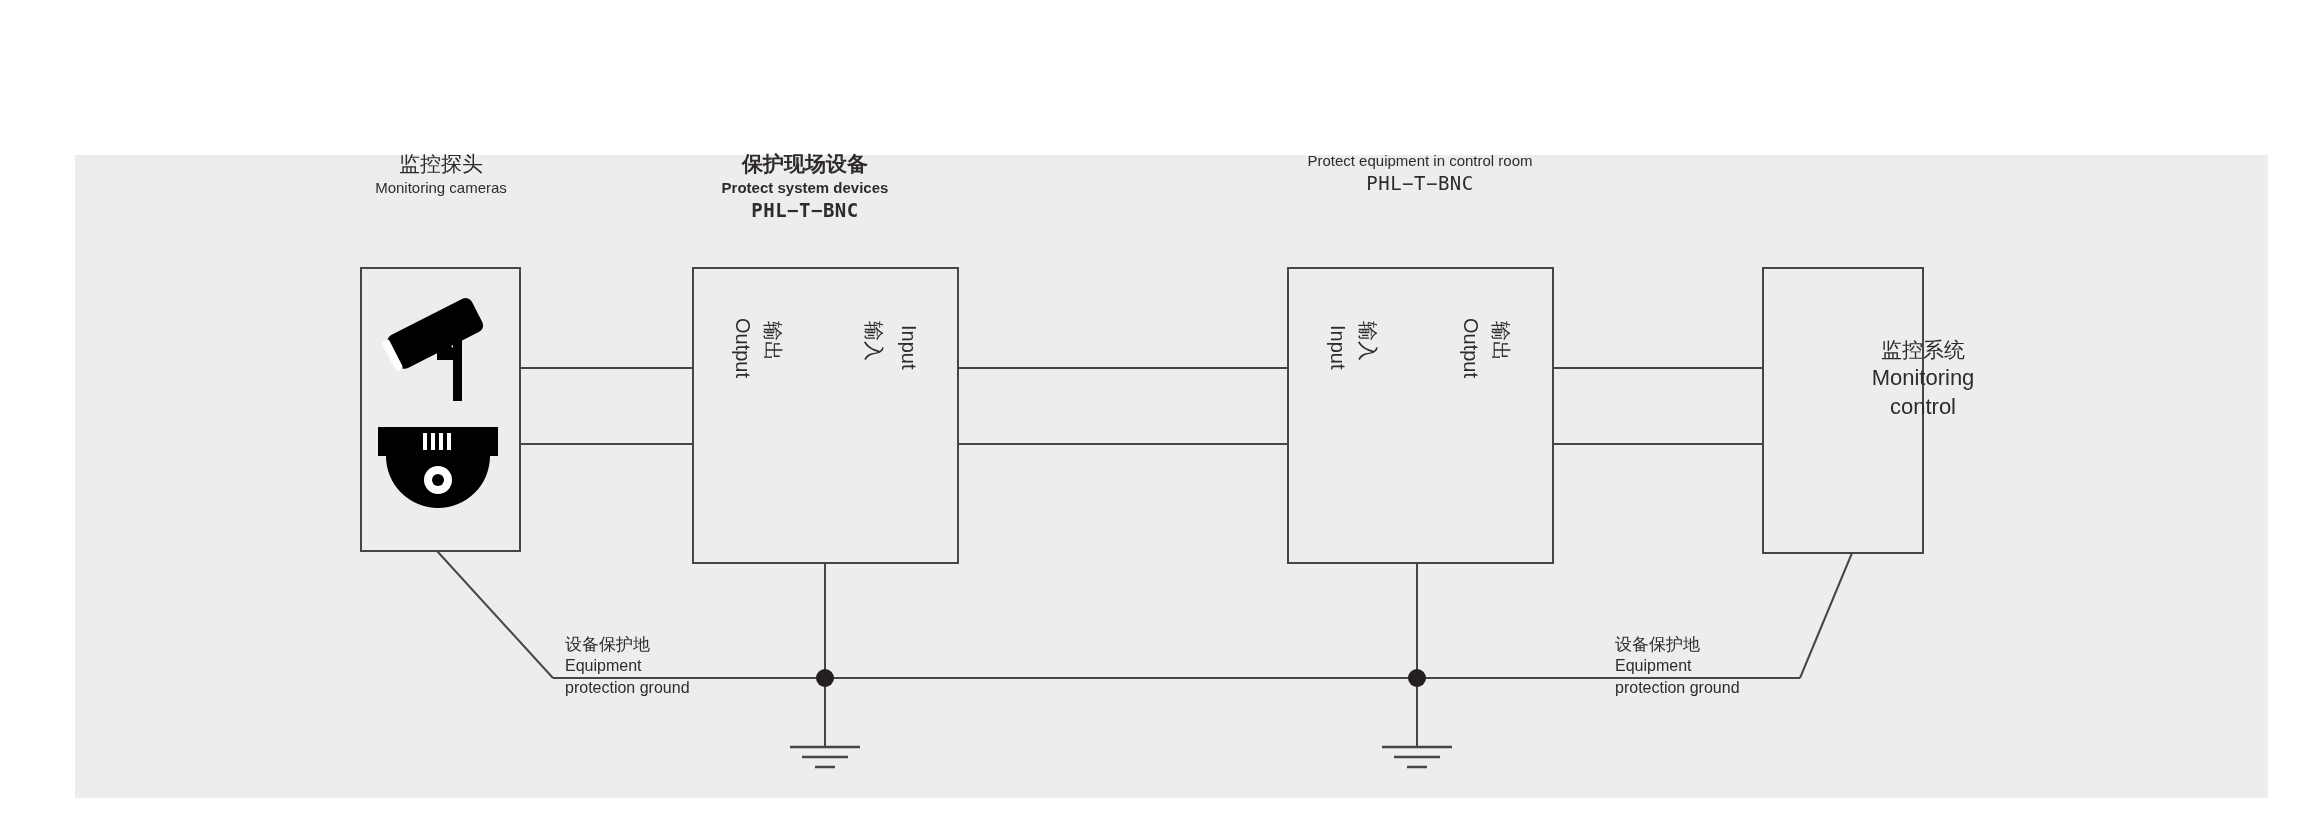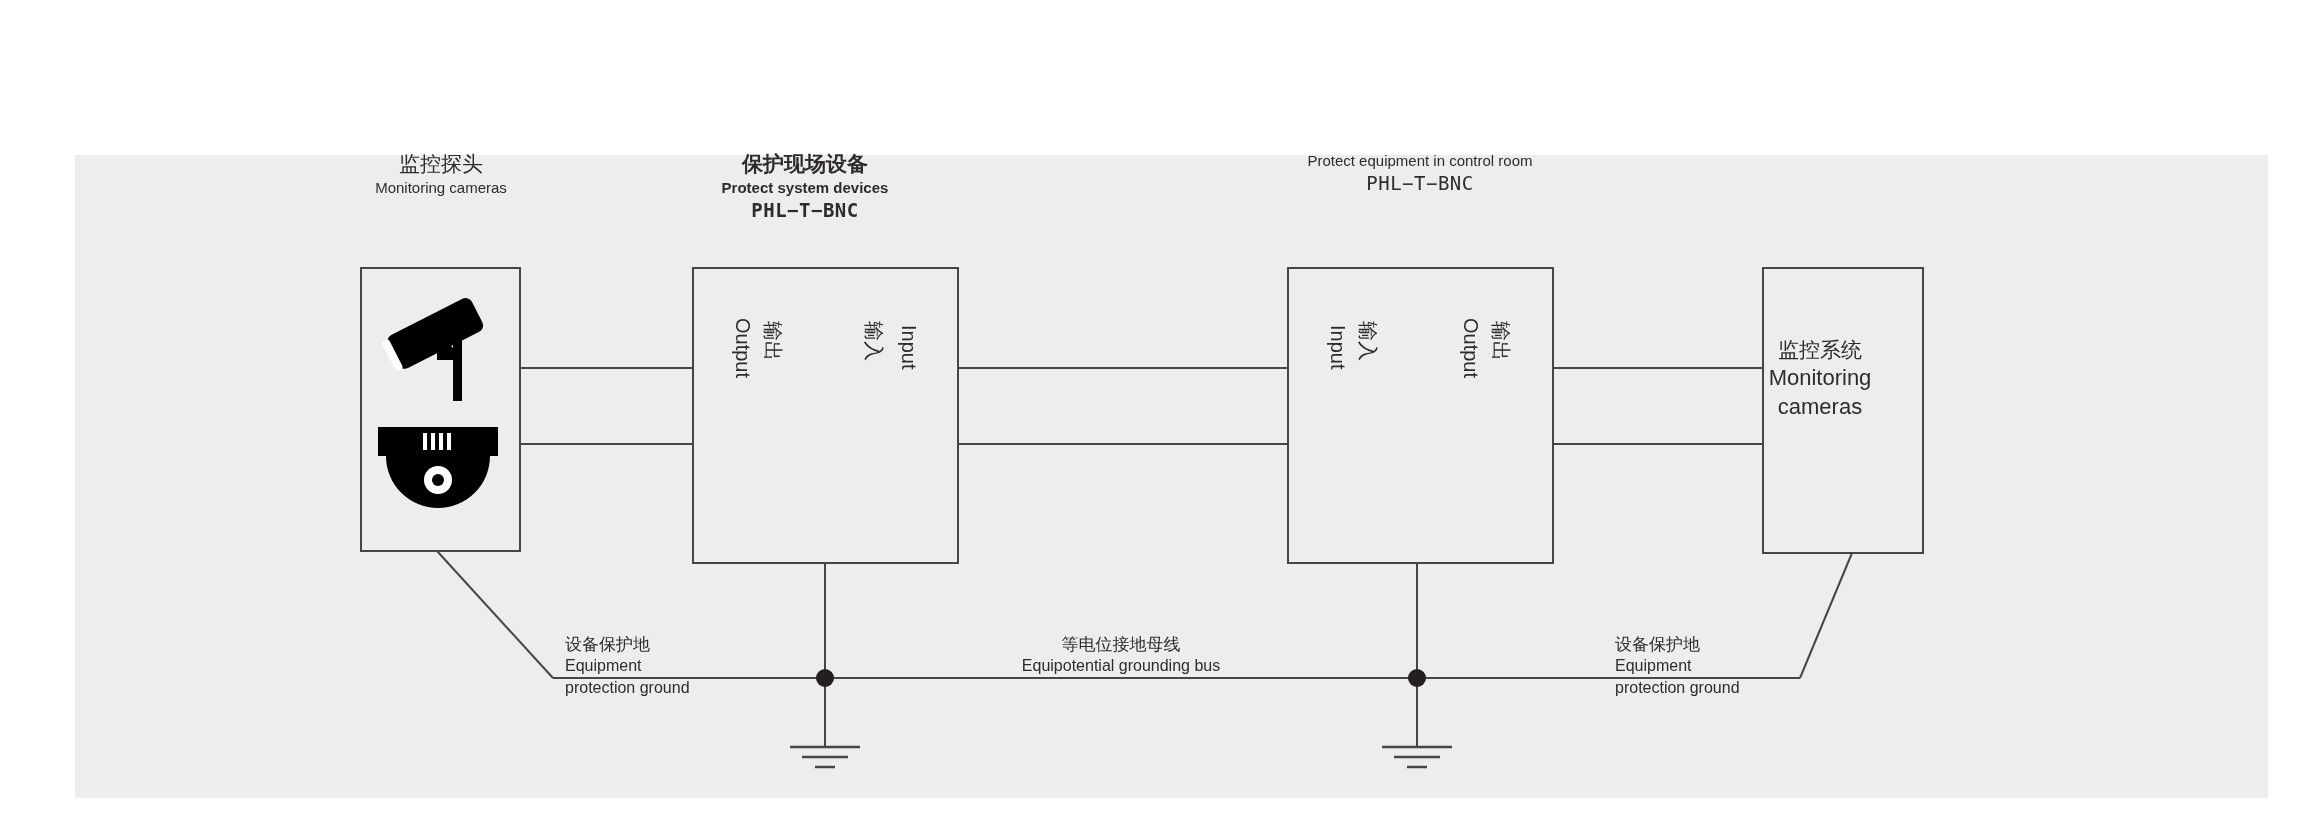--- a/index.html
+++ b/index.html
@@ -157,36 +157,32 @@
 
     <div class="vlbl cn" style="left:812px;top:166px;">输入</div>
     <div class="vlbl" style="left:845px;top:170px;">Input</div>
 
     <div class="vlbl" style="left:1274px;top:170px;">Input</div>
     <div class="vlbl cn" style="left:1306px;top:166px;">输入</div>
 
     <div class="vlbl" style="left:1407px;top:163px;">Output</div>
     <div class="vlbl cn" style="left:1439px;top:166px;">输出</div>
 
-    <div class="boxtext" style="left:1665px;top:182px;width:160px;">
+    <div class="boxtext" style="left:1768px;top:182px;width:160px;">
       <span class="cn">监控系统</span>
       <span class="en">Monitoring</span>
-      <span class="en">cameras</span>
+      <span class="en">control</span>
     </div>
 
     <div class="gndlbl" style="left:490px;top:478px;">
       <span class="cn">设备保护地</span>
       <span class="en">Equipment</span>
       <span class="en">protection ground</span>
     </div>
 
-    <div class="gndlbl center" style="left:798px;top:478px;width:496px;">
-      <span class="cn">等电位接地母线</span>
-      <span class="en">Equipotential grounding bus</span>
-    </div>
 
     <div class="gndlbl" style="left:1540px;top:478px;">
       <span class="cn">设备保护地</span>
       <span class="en">Equipment</span>
       <span class="en">protection ground</span>
     </div>
 
   </div>
 </div>
 

